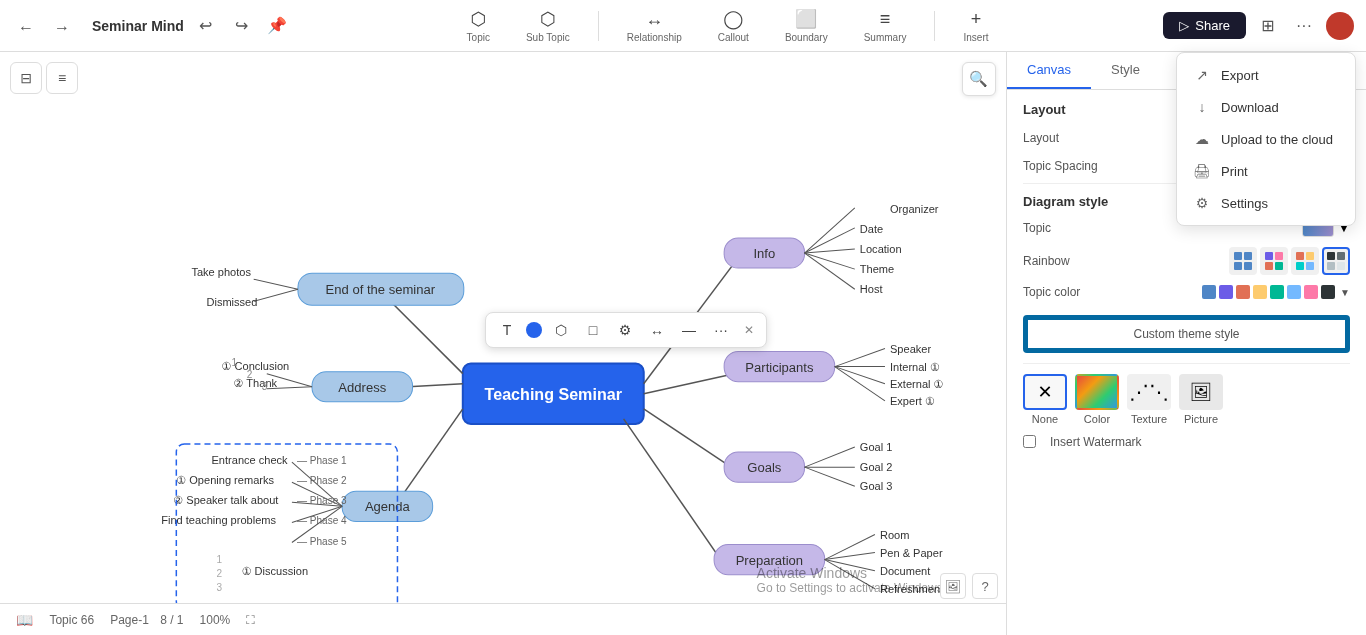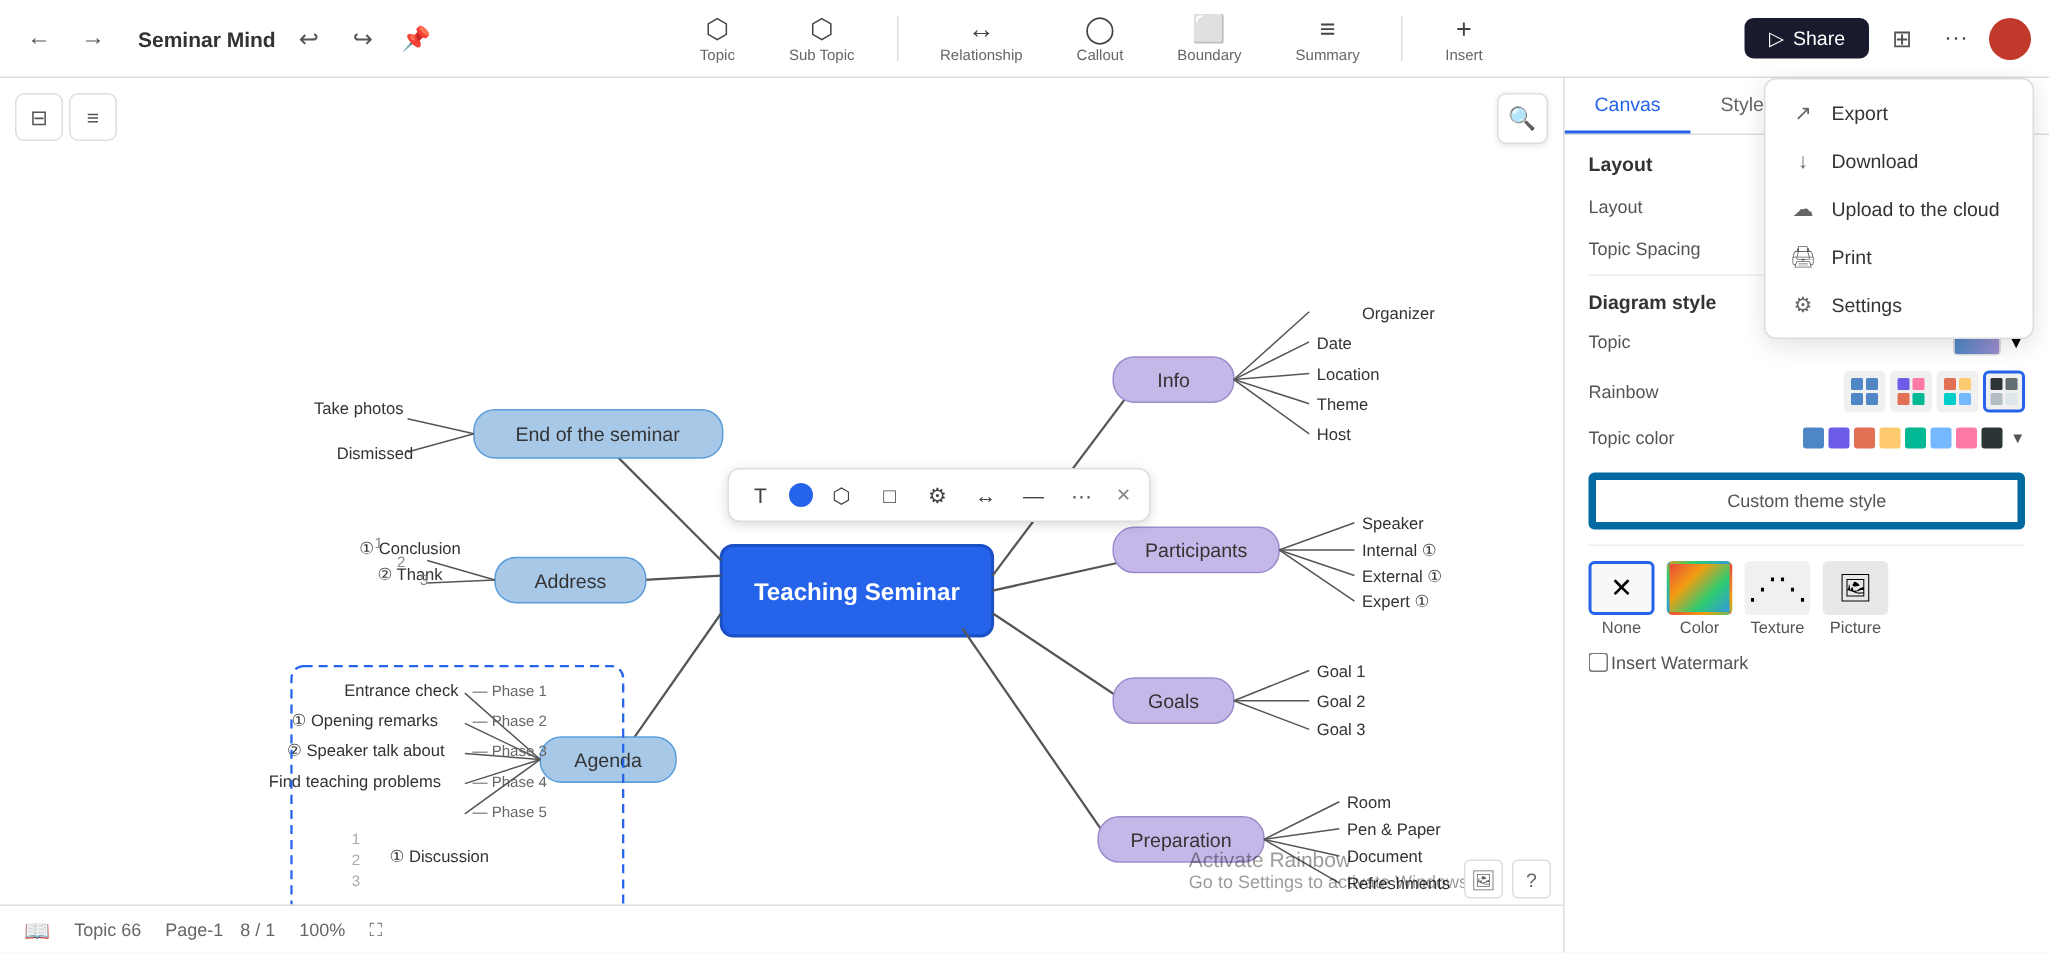--- a/index.html
+++ b/index.html
@@ -88,21 +88,21 @@
     .float-close {
       width: 18px; height: 18px; border: none; background: none;
       cursor: pointer; color: #888; font-size: 12px;
     }
     .float-circle {
       width: 16px; height: 16px; border-radius: 50%; background: #2563eb;
     }
 
     
     #right-panel {
-      width: 324px; background: #fff; border-left: 1px solid #ddd;
+      width: 360px; background: #fff; border-left: 1px solid #ddd;
       display: flex; flex-direction: column; overflow: hidden;
       position: relative;
     }
 
     
     .panel-tabs {
       display: flex; border-bottom: 1px solid #ddd;
     }
     .panel-tab {
       padding: 10px 20px; font-size: 13px; cursor: pointer;
@@ -182,21 +182,21 @@
     }
     .bg-option-box {
       width: 44px; height: 36px; border: 2px solid transparent;
       border-radius: 4px; display: flex; align-items: center; justify-content: center;
       font-size: 18px;
     }
     .bg-option.selected .bg-option-box { border-color: #2563eb; }
     .bg-option-label { font-size: 11px; color: #555; }
 
     .insert-watermark-row {
-      display: flex; align-items: flex-start; gap: 2px; margin-top: 10px;
+      display: flex; align-items: flex-start; gap: 14px; margin-top: 10px;
     }
 
     
     #dropdown-menu {
       position: absolute; top: 52px; right: 10px;
       background: #fff; border: 1px solid #ddd; border-radius: 8px;
       box-shadow: 0 4px 16px rgba(0,0,0,0.12); padding: 6px 0;
       width: 180px; z-index: 100;
     }
     .menu-item {
@@ -429,21 +429,21 @@
       <button class="float-btn">⬡</button>
       <button class="float-btn">□</button>
       <button class="float-btn">⚙</button>
       <button class="float-btn">↔</button>
       <button class="float-btn">—</button>
       <button class="float-btn">···</button>
       <button class="float-close">✕</button>
     </div>
 
     <div class="activate-overlay">
-      <div>Activate Rainbow</div>
+      <div>Activate Windows</div>
       <div>Go to Settings to activate Windows.</div>
     </div>
 
     <div class="bottom-icons">
       <button class="bottom-icon-btn">🖼</button>
       <button class="bottom-icon-btn">?</button>
     </div>
 
     <div id="statusbar">
       <div class="statusbar-item">

